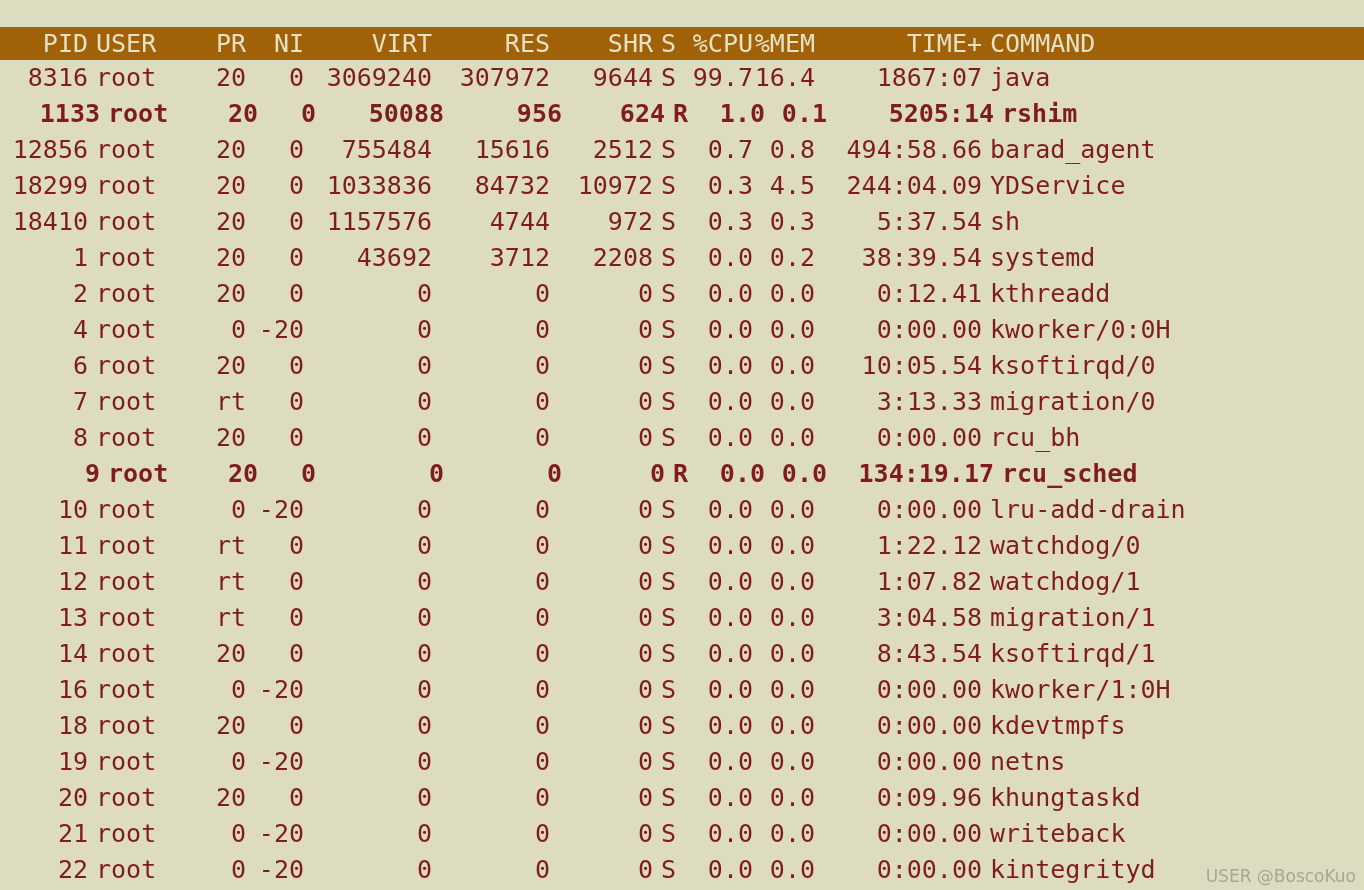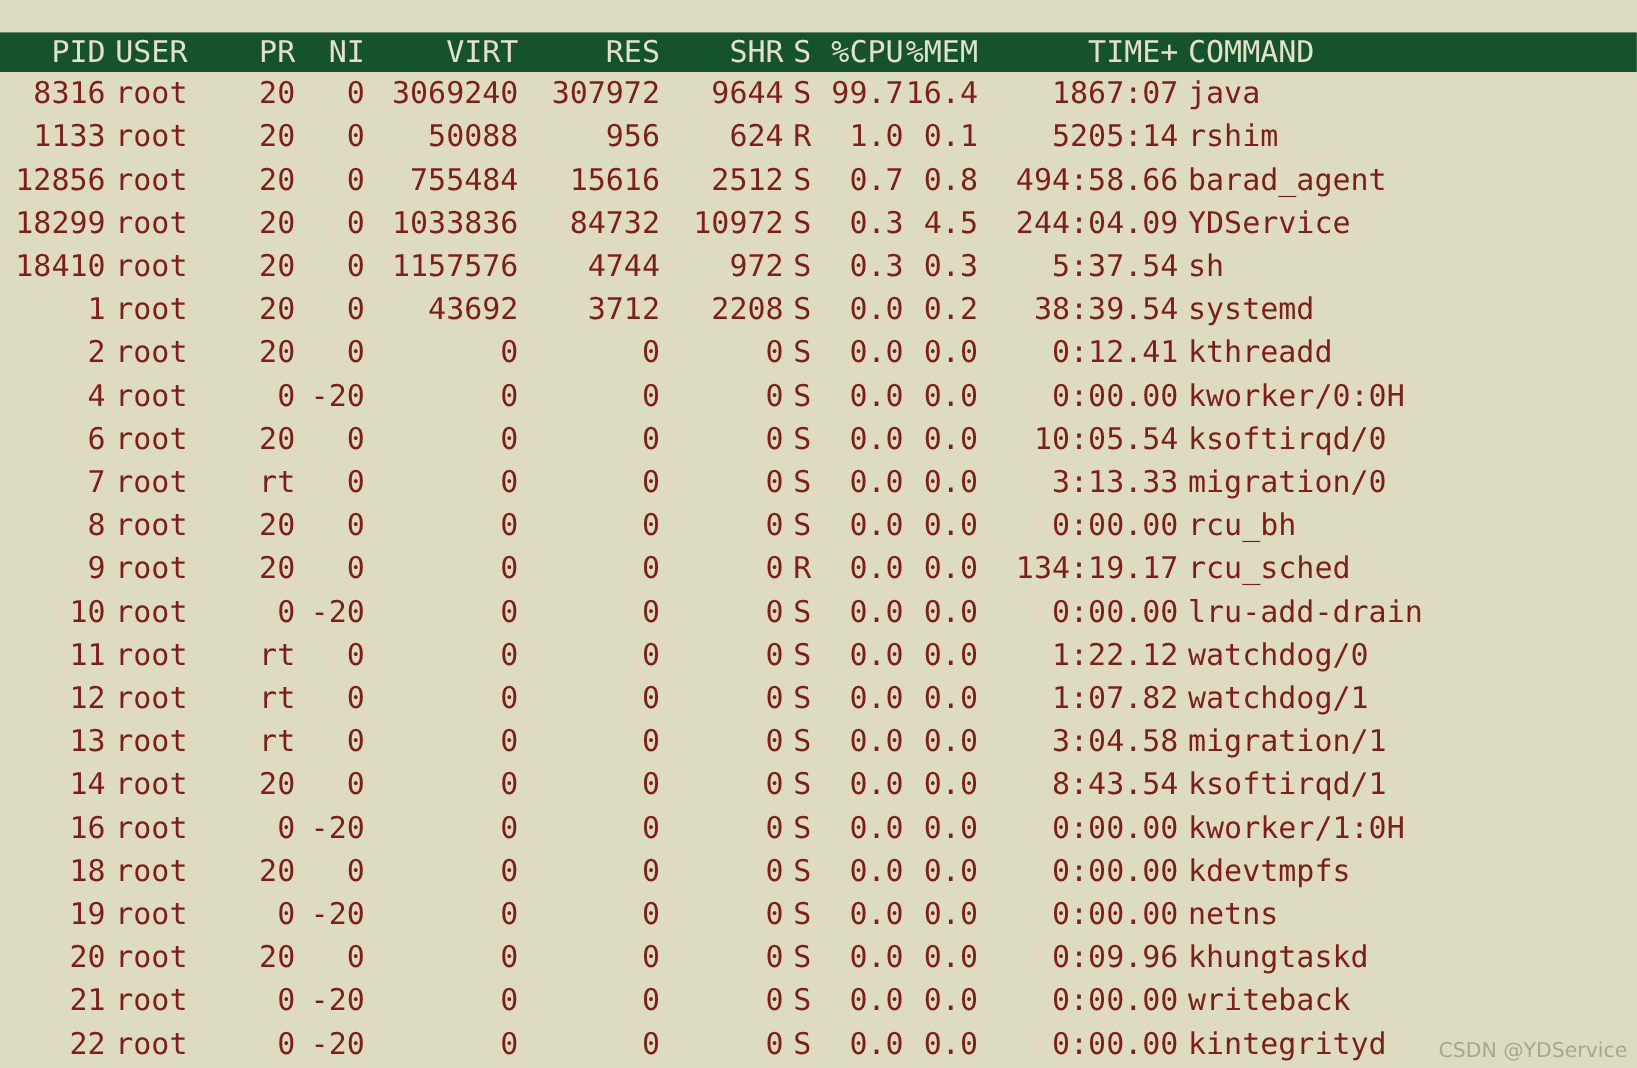--- a/index.html
+++ b/index.html
@@ -26,27 +26,28 @@
     display: block;
     white-space: pre;
     font-family: "DejaVu Sans Mono", monospace;
     font-size: 25px;
     line-height: 36px;
     letter-spacing: 0px;
     color: #7f1d1d;
     height: 36px;
   }
   .toprow.header {
-    background: #14532d;
+    background: #a16207;
     color: #e4e1c7;
     height: 33px;
     line-height: 33px;
   }
   .toprow.bold {
-    font-weight: normal;
+    font-weight: bold;
+    padding-left: 12px;
   }
   
   .c {
     display: inline-block;
     text-align: right;
     vertical-align: top;
     overflow: hidden;
   }
   .c.l { text-align: left; }
 
@@ -102,14 +103,14 @@
       <div class="toprow"><span class="c col-pid">13</span><span class="c col-user l">root</span><span class="c col-pr">rt</span><span class="c col-ni">0</span><span class="c col-virt">0</span><span class="c col-res">0</span><span class="c col-shr">0</span><span class="c col-s l">S</span><span class="c col-cpu">0.0</span><span class="c col-mem">0.0</span><span class="c col-time">3:04.58</span><span class="c col-command l">migration/1</span></div>
       <div class="toprow"><span class="c col-pid">14</span><span class="c col-user l">root</span><span class="c col-pr">20</span><span class="c col-ni">0</span><span class="c col-virt">0</span><span class="c col-res">0</span><span class="c col-shr">0</span><span class="c col-s l">S</span><span class="c col-cpu">0.0</span><span class="c col-mem">0.0</span><span class="c col-time">8:43.54</span><span class="c col-command l">ksoftirqd/1</span></div>
       <div class="toprow"><span class="c col-pid">16</span><span class="c col-user l">root</span><span class="c col-pr">0</span><span class="c col-ni">-20</span><span class="c col-virt">0</span><span class="c col-res">0</span><span class="c col-shr">0</span><span class="c col-s l">S</span><span class="c col-cpu">0.0</span><span class="c col-mem">0.0</span><span class="c col-time">0:00.00</span><span class="c col-command l">kworker/1:0H</span></div>
       <div class="toprow"><span class="c col-pid">18</span><span class="c col-user l">root</span><span class="c col-pr">20</span><span class="c col-ni">0</span><span class="c col-virt">0</span><span class="c col-res">0</span><span class="c col-shr">0</span><span class="c col-s l">S</span><span class="c col-cpu">0.0</span><span class="c col-mem">0.0</span><span class="c col-time">0:00.00</span><span class="c col-command l">kdevtmpfs</span></div>
       <div class="toprow"><span class="c col-pid">19</span><span class="c col-user l">root</span><span class="c col-pr">0</span><span class="c col-ni">-20</span><span class="c col-virt">0</span><span class="c col-res">0</span><span class="c col-shr">0</span><span class="c col-s l">S</span><span class="c col-cpu">0.0</span><span class="c col-mem">0.0</span><span class="c col-time">0:00.00</span><span class="c col-command l">netns</span></div>
       <div class="toprow"><span class="c col-pid">20</span><span class="c col-user l">root</span><span class="c col-pr">20</span><span class="c col-ni">0</span><span class="c col-virt">0</span><span class="c col-res">0</span><span class="c col-shr">0</span><span class="c col-s l">S</span><span class="c col-cpu">0.0</span><span class="c col-mem">0.0</span><span class="c col-time">0:09.96</span><span class="c col-command l">khungtaskd</span></div>
       <div class="toprow"><span class="c col-pid">21</span><span class="c col-user l">root</span><span class="c col-pr">0</span><span class="c col-ni">-20</span><span class="c col-virt">0</span><span class="c col-res">0</span><span class="c col-shr">0</span><span class="c col-s l">S</span><span class="c col-cpu">0.0</span><span class="c col-mem">0.0</span><span class="c col-time">0:00.00</span><span class="c col-command l">writeback</span></div>
       <div class="toprow"><span class="c col-pid">22</span><span class="c col-user l">root</span><span class="c col-pr">0</span><span class="c col-ni">-20</span><span class="c col-virt">0</span><span class="c col-res">0</span><span class="c col-shr">0</span><span class="c col-s l">S</span><span class="c col-cpu">0.0</span><span class="c col-mem">0.0</span><span class="c col-time">0:00.00</span><span class="c col-command l">kintegrityd</span></div>
     </div>
 
-  <div id="watermark">CSDN @YDService</div>
+  <div id="watermark">USER @BoscoKuo</div>
 </div>
 
 </body></html>

